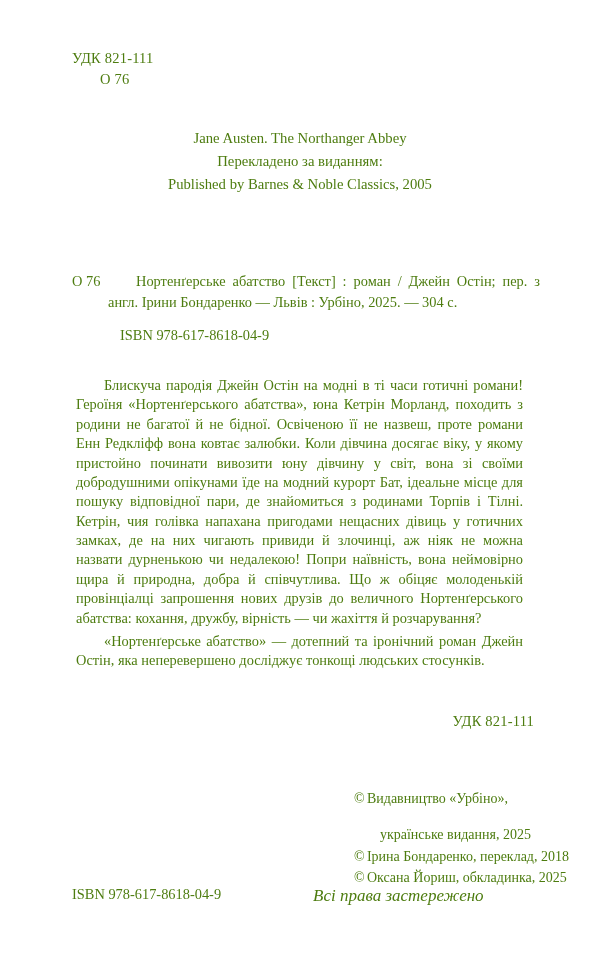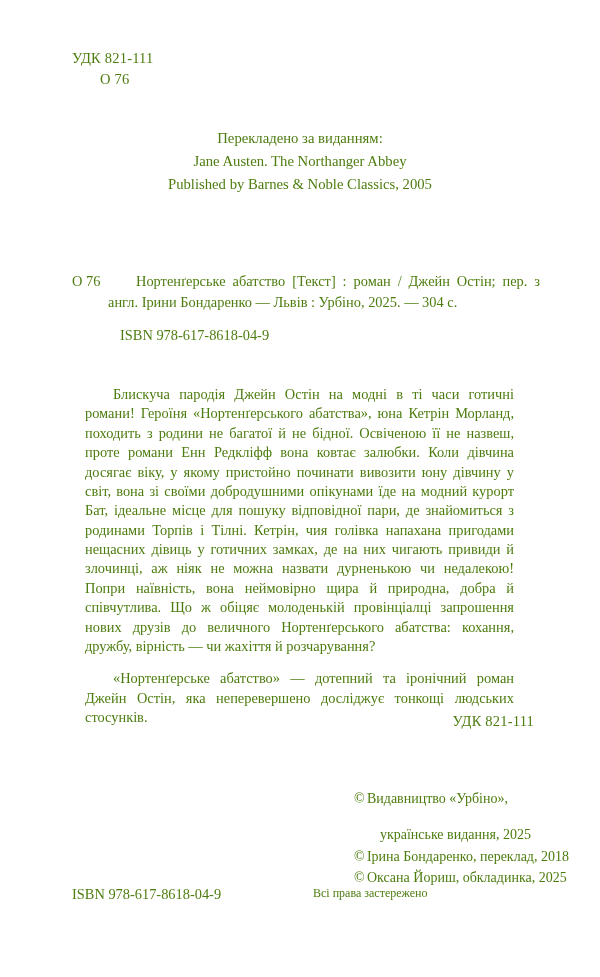--- a/index.html
+++ b/index.html
@@ -80,21 +80,21 @@
   .blurb {
     position: absolute;
     left: 72px;
     top: 372px;
     width: 455px;
     font-size: 14.4px;
     line-height: 1.345;
     text-align: justify;
   }
   .blurb p {
-    margin: 13px;
+    margin: 4px;
     text-indent: 28px;
     hyphens: manual;
   }
 
   
   .udc-bottom {
     position: absolute;
     right: 66px;
     top: 713px;
     font-size: 14.5px;
@@ -122,36 +122,37 @@
   .footer-isbn {
     position: absolute;
     left: 72px;
     top: 886px;
     font-size: 14.4px;
   }
   .footer-rights {
     position: absolute;
     left: 313px;
     top: 886px;
-    font-size: 12px;
+    font-size: 17px;
+    font-style: italic;
   }
 </style>
 </head>
 <body>
 
 <div class="page">
 
   <div class="udc-top">
     <span class="line-1">УДК 821-111</span>
     <span class="line-2">О 76</span>
   </div>
 
   <div class="source-block">
+    <span class="src-line">Jane Austen. The Northanger Abbey</span>
     <span class="src-line">Перекладено за виданням:</span>
-    <span class="src-line">Jane Austen. The Northanger Abbey</span>
     <span class="src-line">Published by Barnes &amp; Noble Classics, 2005</span>
   </div>
 
   <div class="cip">
     <div class="cip-body">
       <span class="cip-sigla">О 76</span>
       <div class="cip-desc">Нортенґерське абатство [Текст] : роман / Джейн Остін; пер. з англ. Ірини Бондаренко — Львів : Урбіно, 2025. — 304 с.</div>
     </div>
     <div class="cip-isbn">ISBN 978-617-8618-04-9</div>
   </div>

